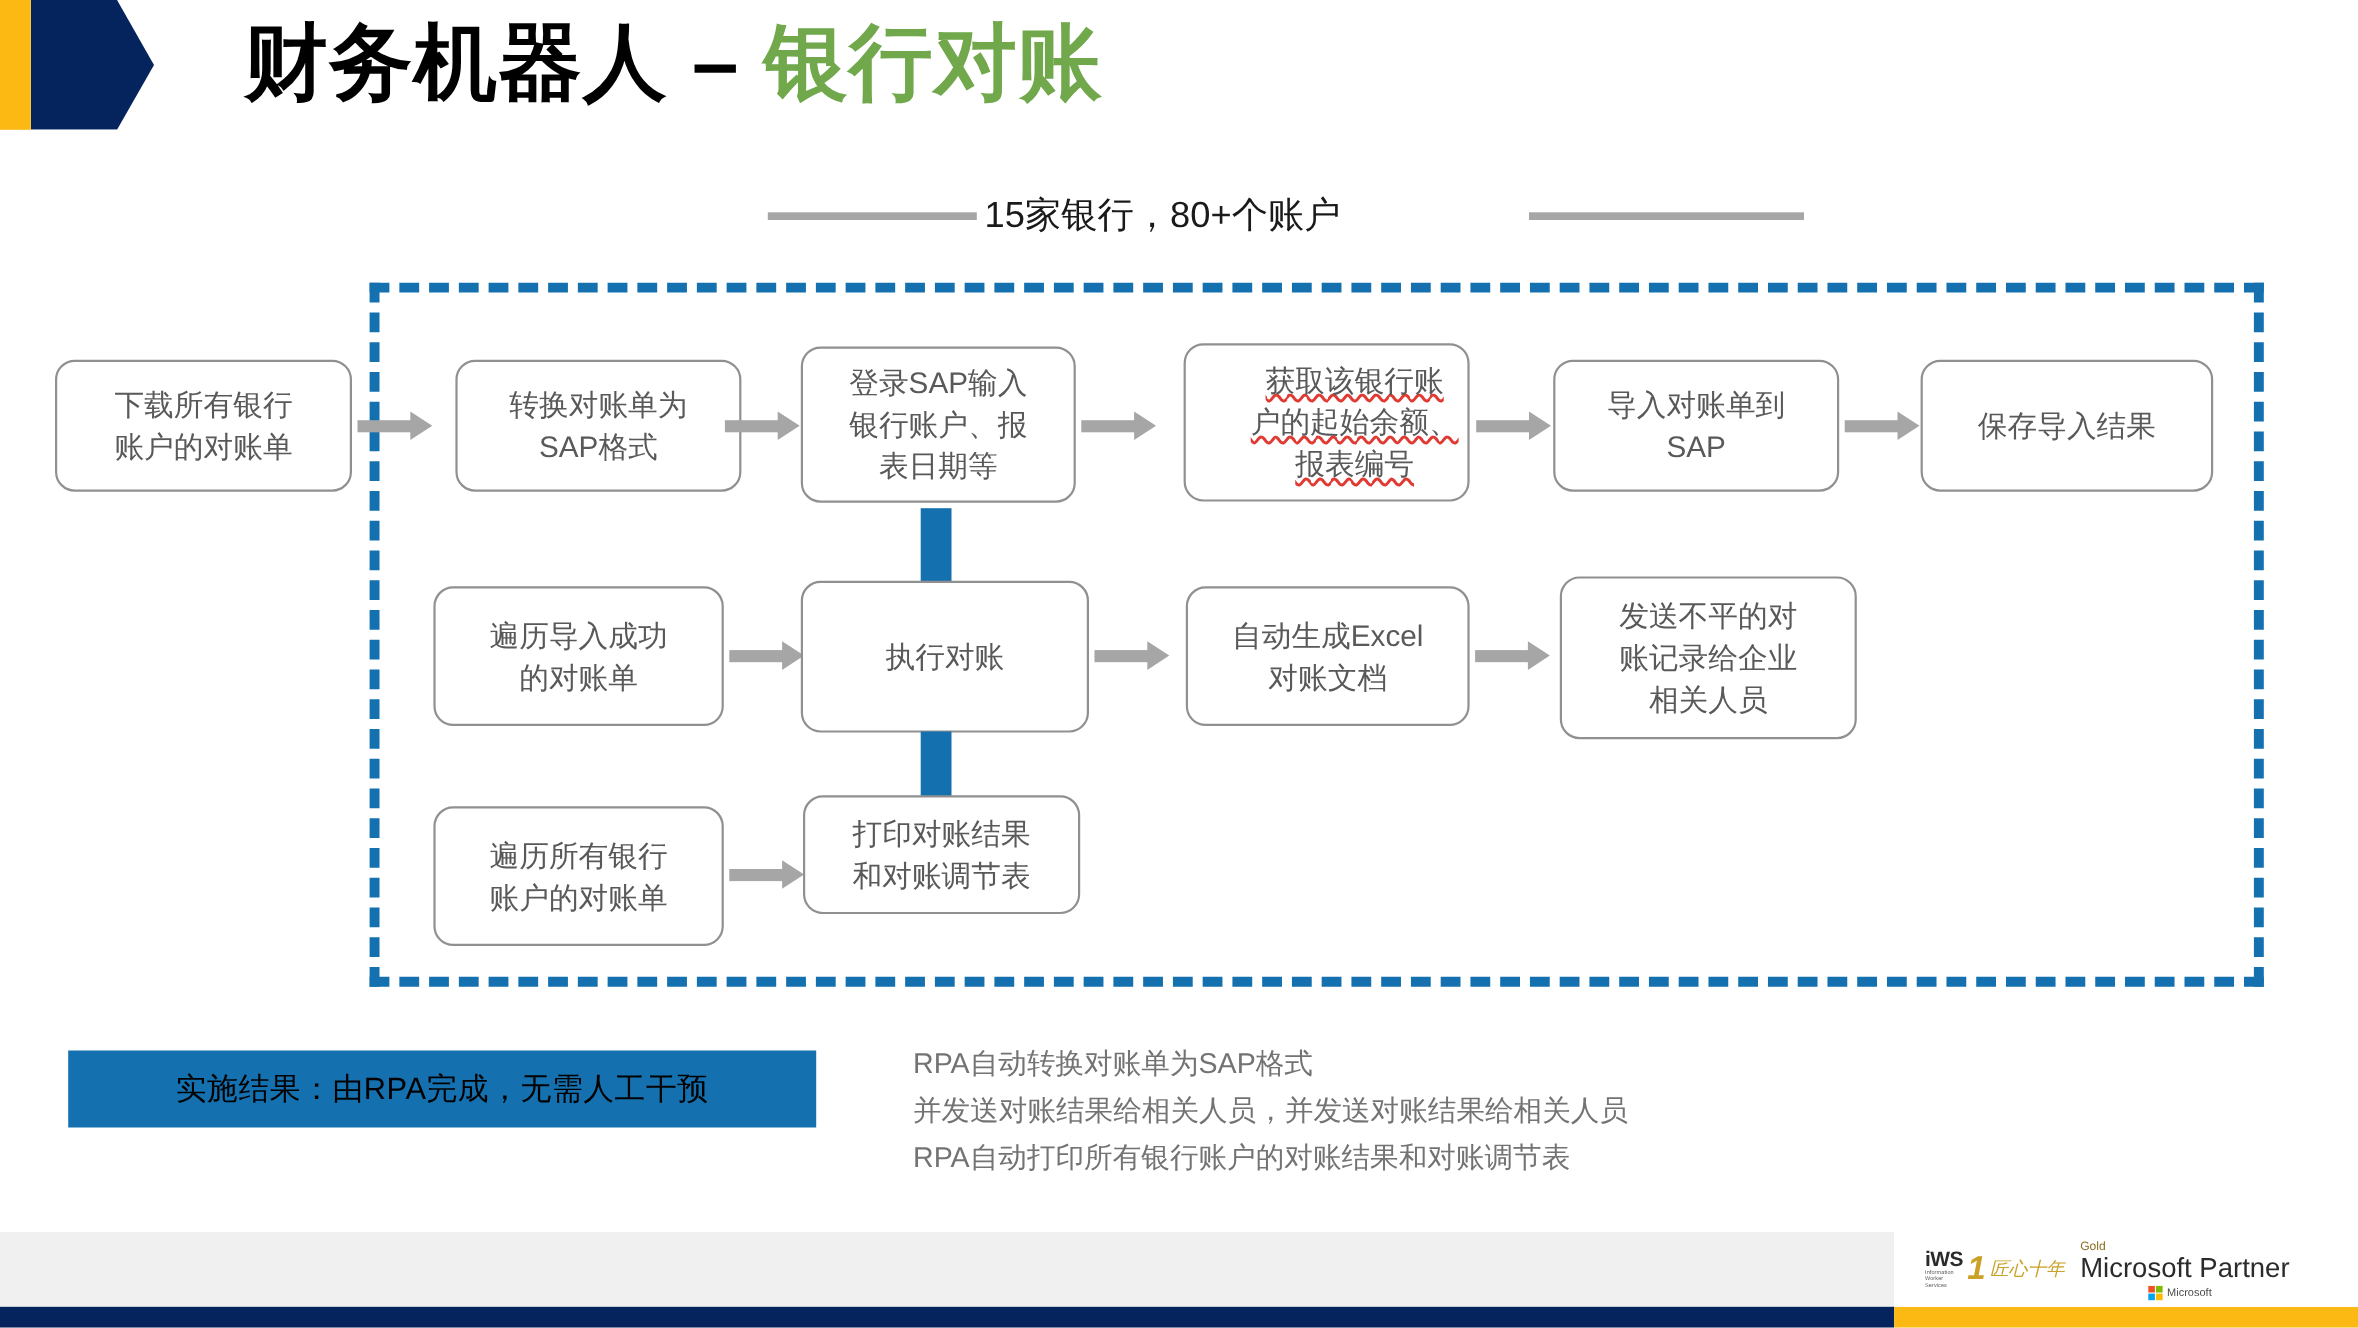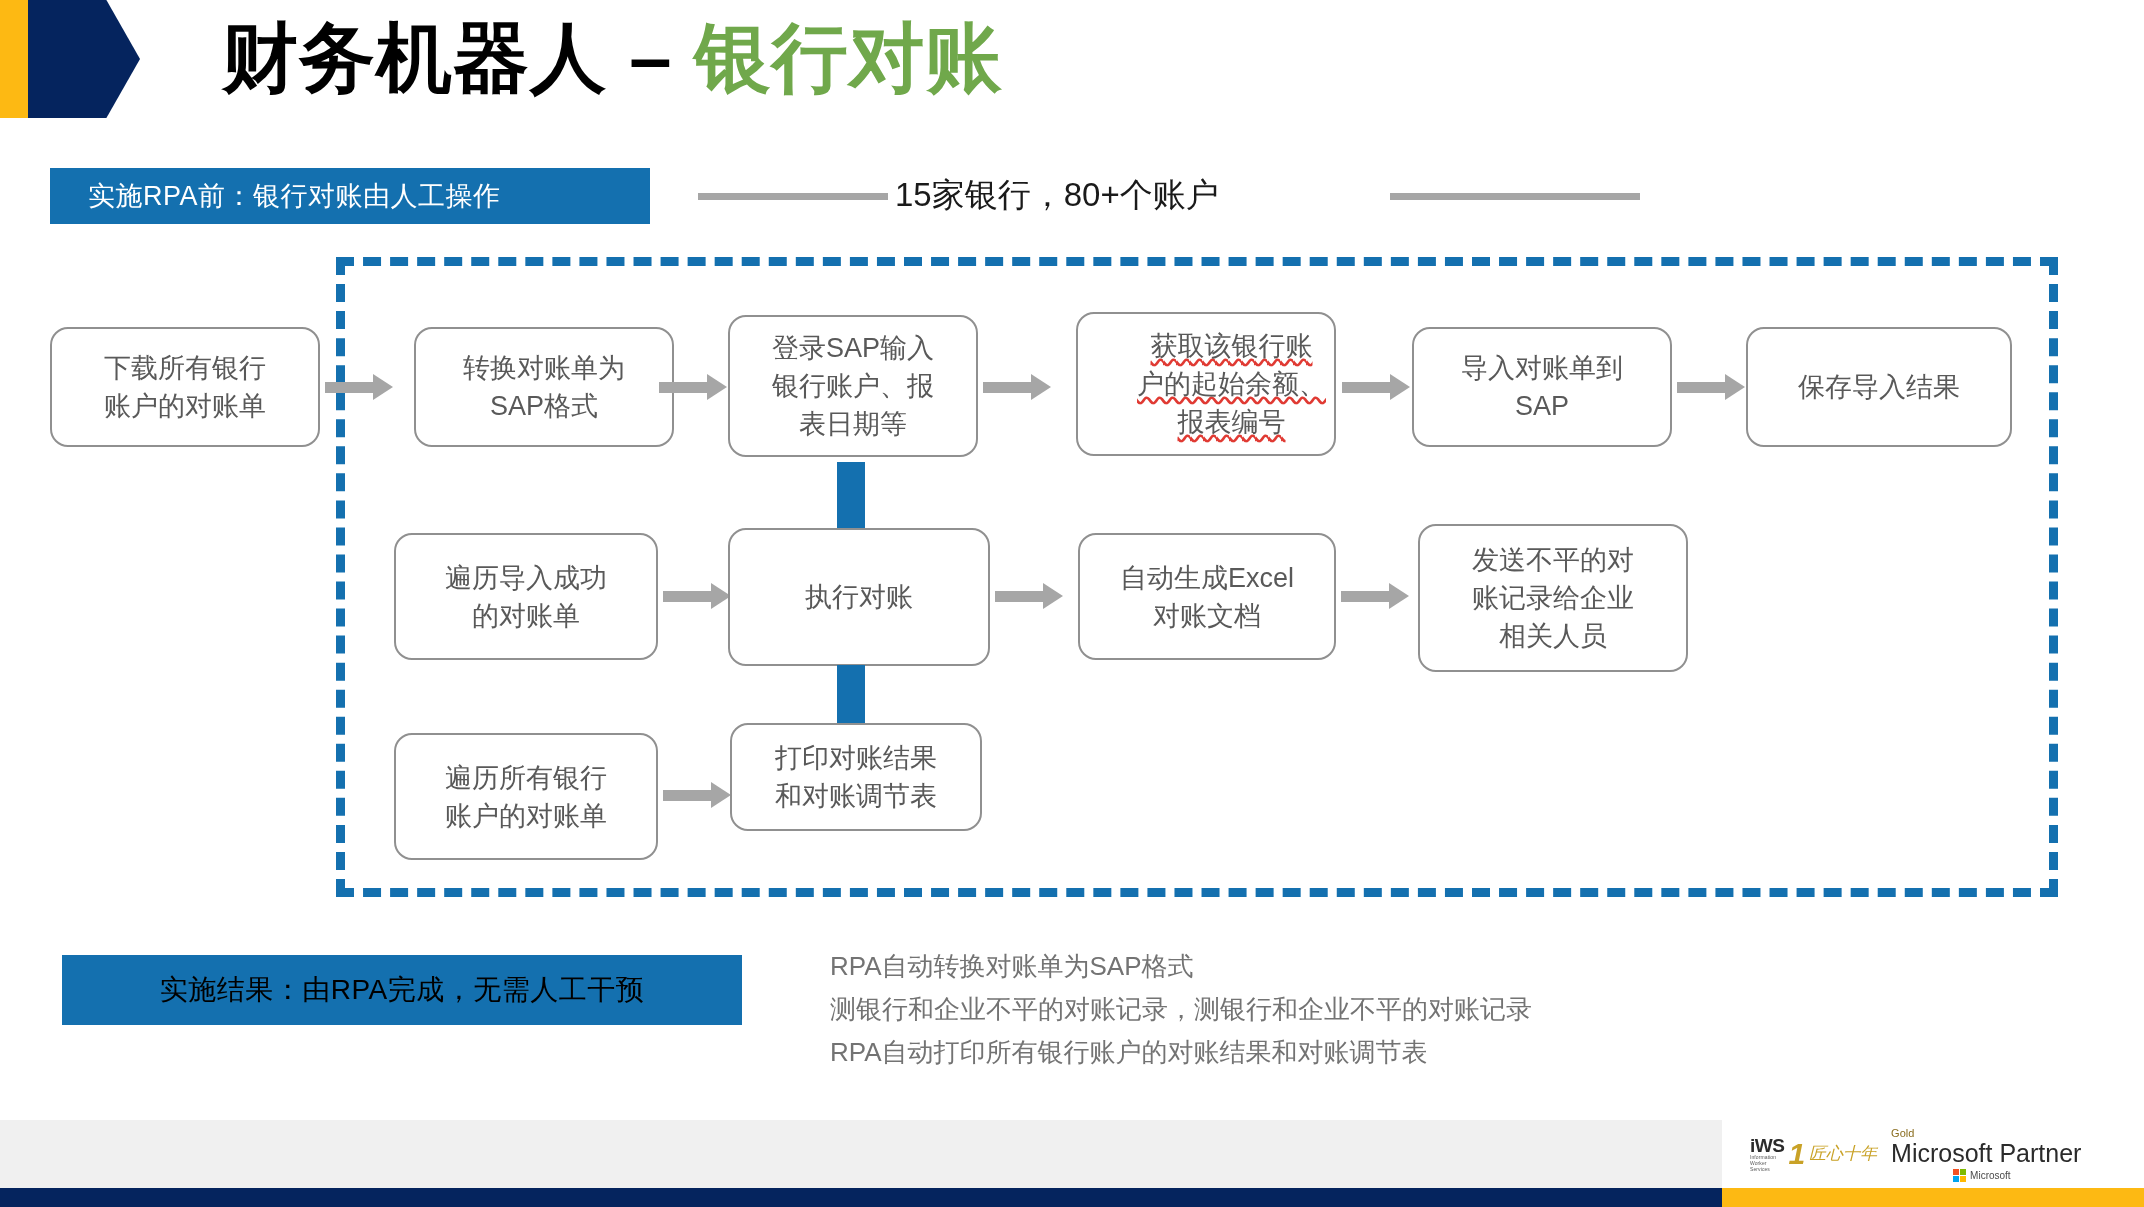--- a/index.html
+++ b/index.html
@@ -279,21 +279,20 @@
   <div id="header-accent-yellow"></div>
   <div id="header-accent-navy"></div>
   <div id="page-title">
     <span>财务机器人</span>
     <span class="title-dash">–</span>
     <span class="title-accent">银行对账</span>
   </div>
 </div>
 
 <div id="subtitle-row">
-  <div id="pre-rpa-badge">实施RPA前：银行对账由人工操作</div>
   <div class="subtitle-rule" id="subtitle-rule-left"></div>
   <div id="accounts-note">15家银行，80+个账户</div>
   <div class="subtitle-rule" id="subtitle-rule-right"></div>
 </div>
 
 <div id="automation-region"></div>
 
 <div id="flow-diagram">
 
   <div class="flow-box" style="left:50px; top:327px; width:270px; height:120px;">
@@ -360,21 +359,21 @@
   <div class="h-arrow" style="left:663px; top:790px; width:50px;"></div>
 
   <div class="flow-box" style="left:730px; top:723px; width:252px; height:108px;">
     <span>打印对账结果<br>和对账调节表</span>
   </div>
 </div>
 
 <div id="result-badge">实施结果：由RPA完成，无需人工干预</div>
 <div id="result-list">
     <div class="result-line">RPA自动转换对账单为SAP格式</div>
-    <div class="result-line">测银行和企业不平的对账记录，测银行和企业不平的对账记录</div>
+    <div class="result-line">并发送对账结果给相关人员，并发送对账结果给相关人员</div>
     <div class="result-line">RPA自动打印所有银行账户的对账结果和对账调节表</div>
   </div>
 
 <div id="footer-gray"></div>
 <div id="footer-navy"></div>
 <div id="footer-yellow"></div>
 
 <div id="partner-logo">
   <div id="iws-mark">
     <div class="iws-top">iWS</div>

